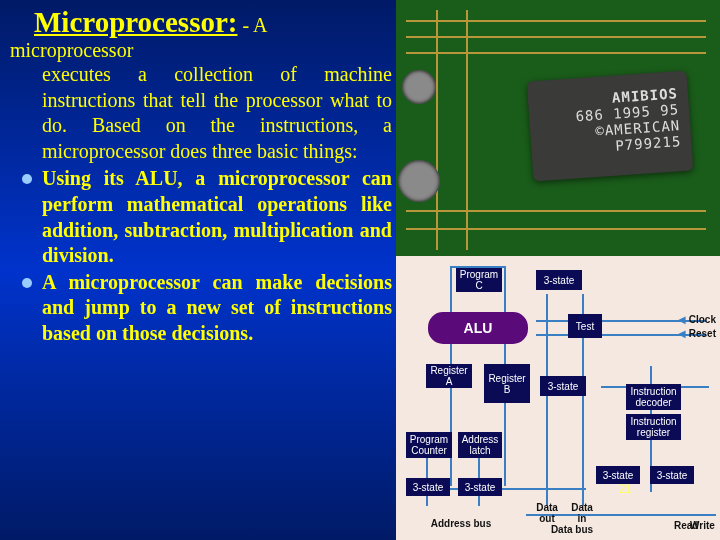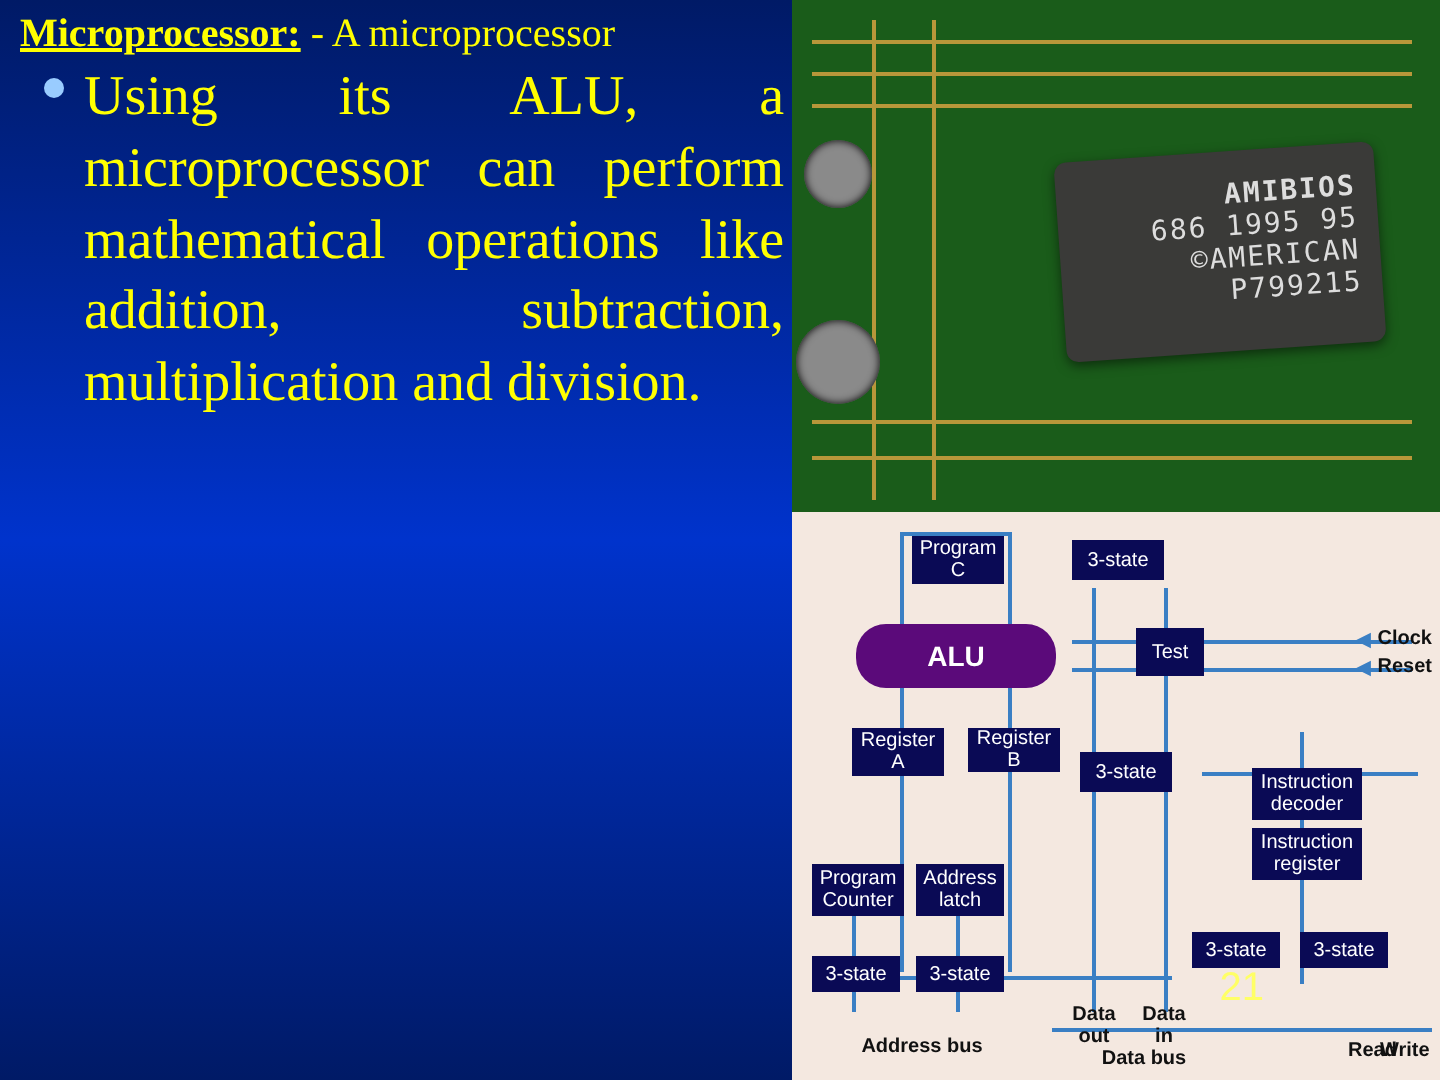--- a/index.html
+++ b/index.html
@@ -15,47 +15,49 @@
   .slide {
     width: 100%;
     height: 100%;
     position: relative;
   }
   .text-col {
     width: 394px;
     padding: 6px 2px 6px 8px;
   }
   .title {
-    font-size: 20px;
+    font-size: 29px;
     font-weight: bold;
     text-decoration: underline;
     display: inline;
+    margin-left: 24px;
   }
   .title-rest {
     font-size: 20px;
     display: inline;
   }
   .intro {
     font-size: 20px;
     text-align: justify;
     padding-left: 34px;
     line-height: 1.28;
   }
   ul.bullets {
     list-style: none;
     padding-left: 10px;
     margin-top: 2px;
   }
   ul.bullets li {
     position: relative;
     padding-left: 24px;
-    font-size: 28px;
+    font-size: 20px;
     text-align: justify;
     line-height: 1.28;
     margin-bottom: 1px;
+    font-weight: bold;
   }
   ul.bullets li::before {
     content: "";
     position: absolute;
     left: 4px;
     top: 8px;
     width: 10px;
     height: 10px;
     border-radius: 50%;
     background: #99ccff;
@@ -120,37 +122,39 @@
     color: #111;
     font-weight: bold;
     text-align: center;
   }
   .diagram .line { position:absolute; background:#3a7fc4; }
   .diagram .vline { width:2px; }
   .diagram .hline { height:2px; }
   .pagenum {
     position: absolute;
     right: 88px;
-    bottom: 34px;
+    bottom: 44px;
     color: #ffff66;
-    font-size: 20px;
+    font-size: 12px;
     font-family: Arial, sans-serif;
   }
 </style>
 </head>
 <body>
 
 <div class="slide">
 
   <div class="text-col">
     <div style="padding-left:2px;">
       <span class="title">Microprocessor:</span><span class="title-rest"> - A microprocessor</span>
     </div>
+    <div class="intro">executes a collection of machine instructions that tell the processor what to do. Based on the instructions, a microprocessor does three basic things:</div>
     <ul class="bullets">
       <li><span>Using its ALU, a microprocessor can perform mathematical operations like addition, subtraction, multiplication and division.</span></li>
+      <li><span>A microprocessor can make decisions and jump to a new set of instructions based on those decisions.</span></li>
     </ul>
   </div>
 
   <div class="photo">
     <div class="pcb-trace" style="left:10px; top:20px; width:300px; height:2px;"></div>
     <div class="pcb-trace" style="left:10px; top:36px; width:300px; height:2px;"></div>
     <div class="pcb-trace" style="left:10px; top:52px; width:300px; height:2px;"></div>
     <div class="pcb-trace" style="left:10px; top:210px; width:300px; height:2px;"></div>
     <div class="pcb-trace" style="left:10px; top:228px; width:300px; height:2px;"></div>
     <div class="pcb-trace" style="left:40px; top:10px; width:2px; height:240px;"></div>
@@ -183,21 +187,21 @@
 
     <div class="box" style="left:60px; top:12px; width:46px; height:24px;">Program
 C</div>
     <div class="box" style="left:140px; top:14px; width:46px; height:20px;">3-state</div>
     <div class="box alu" style="left:32px; top:56px; width:100px; height:32px;border-radius:15px;">ALU</div>
     <div class="box" style="left:172px; top:58px; width:34px; height:24px;">Test</div>
     <div class="box" style="left:230px; top:92px; width:55px; height:26px;margin-top:36px;">Instruction
 decoder</div>
     <div class="box" style="left:30px; top:108px; width:46px; height:24px;">Register
 A</div>
-    <div class="box" style="left:88px; top:108px; width:46px; height:22px;">Register
+    <div class="box" style="left:88px; top:108px; width:46px; height:39px;">Register
 B</div>
     <div class="box" style="left:144px; top:120px; width:46px; height:20px;">3-state</div>
     <div class="box" style="left:10px; top:176px; width:46px; height:26px;">Program
 Counter</div>
     <div class="box" style="left:62px; top:176px; width:44px; height:26px;">Address
 latch</div>
     <div class="box" style="left:230px; top:158px; width:55px; height:26px;">Instruction
 register</div>
     <div class="box" style="left:10px; top:222px; width:44px; height:18px;">3-state</div>
     <div class="box" style="left:62px; top:222px; width:44px; height:18px;">3-state</div>

